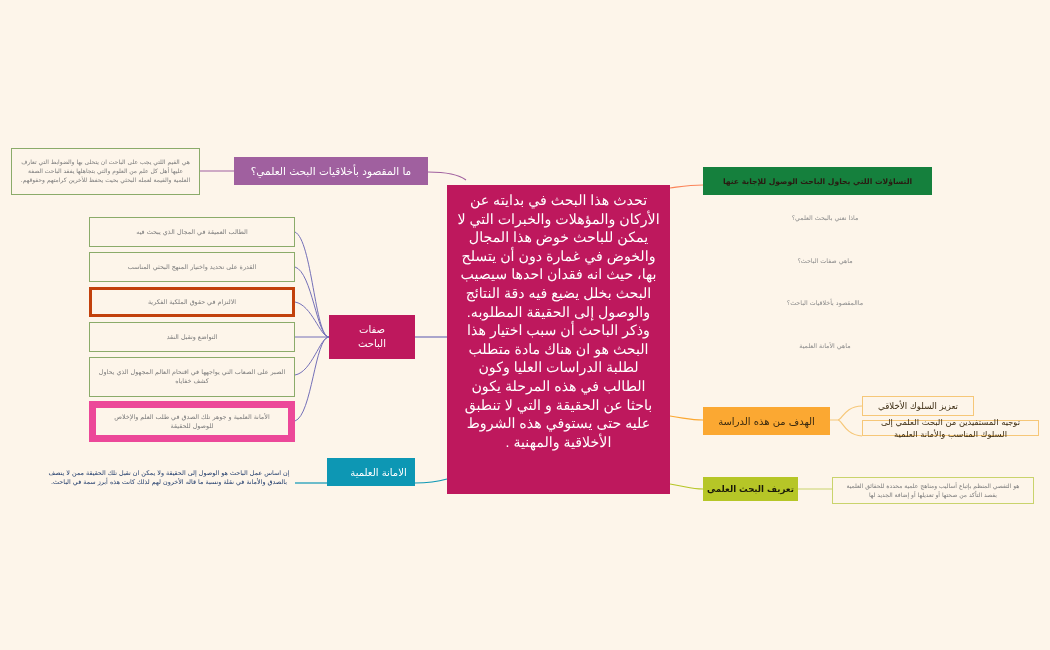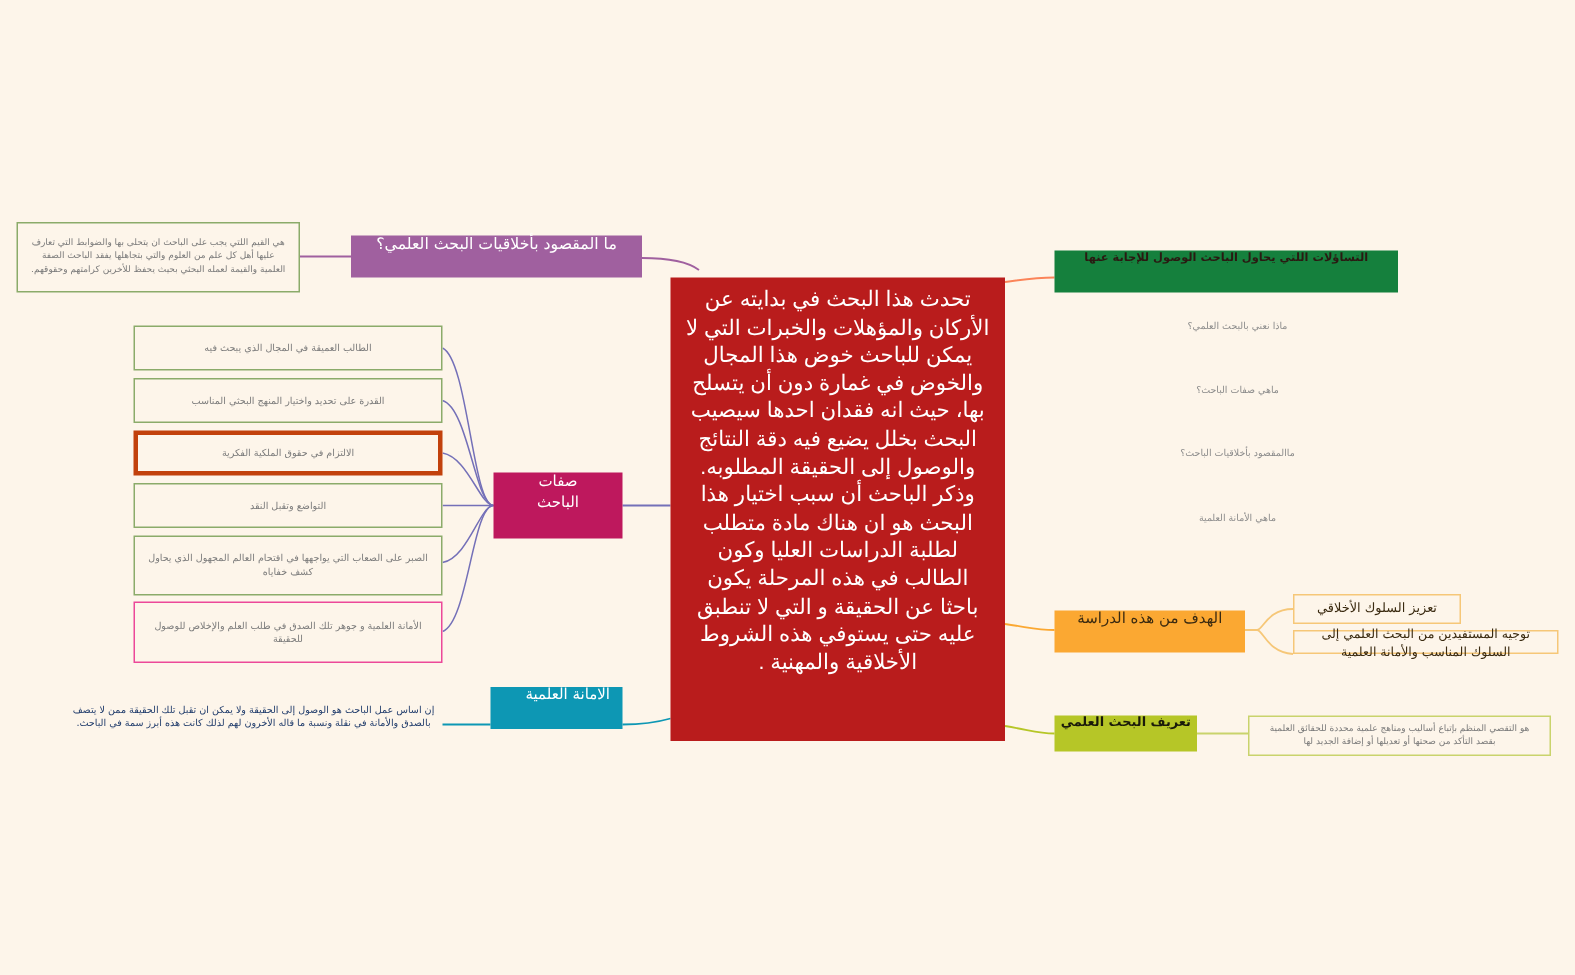--- a/index.html
+++ b/index.html
@@ -7,29 +7,29 @@
       width: 1050px; height: 650px;
       background: #fdf5ea;
       position: relative;
       overflow: hidden;
       font-family: "DejaVu Sans", sans-serif;
     }
     .abs { position: absolute; box-sizing: border-box; }
     svg.links { position: absolute; left: 0; top: 0; width: 1050px; height: 650px; pointer-events: none; }
     .central {
       left: 447px; top: 185px; width: 223px; height: 309px;
-      background: #b91c1c; color: #ffffff;
+      background: #be185d; color: #ffffff;
       direction: rtl; text-align: center;
       font-family: "Liberation Sans", sans-serif;
       font-size: 14.2px; line-height: 18.6px;
       padding: 6px 10px 16px 10px;
       white-space: pre-line;
     }
     .topic {
-      display: flex; align-items: flex-start; justify-content: center;
+      display: flex; align-items: center; justify-content: center;
       text-align: center; direction: rtl;
       font-family: "DejaVu Sans", sans-serif;
     }
     .leaf {
       display: flex; align-items: center; justify-content: center;
       text-align: center; direction: rtl;
       background: #fdf5ea;
       font-family: "DejaVu Sans", sans-serif;
       color: #7a7a7a;
       font-size: 6.4px; line-height: 9px;
@@ -94,21 +94,21 @@
 </div>
 <div class="abs leaf" style="left:89px; top:287px; width:206px; height:30px; border:3px solid #c2410c;">
   <span>الالتزام في حقوق الملكية الفكرية</span>
 </div>
 <div class="abs leaf" style="left:89px; top:322px; width:206px; height:30px; border:1px solid #8bab6a;">
   <span>التواضع وتقبل النقد</span>
 </div>
 <div class="abs leaf" style="left:89px; top:357px; width:206px; height:40px; border:1px solid #8bab6a;">
   <span>الصبر على الصعاب التي يواجهها في اقتحام العالم المجهول الذي يحاول كشف خفاياه</span>
 </div>
-<div class="abs leaf" style="left:89px; top:401px; width:206px; height:41px; border:1px solid #ec4899;">
+<div class="abs leaf" style="left:89px; top:401px; width:206px; height:41px; border:7px solid #ec4899;">
   <span>الأمانة العلمية و جوهر تلك الصدق في طلب العلم والإخلاص للوصول للحقيقة</span>
 </div>
 
 <div class="abs topic" style="left:327px; top:458px; width:88px; height:28px; background:#0d97b4; color:#fff; font-size:10px;padding-left:15px;">
   <span>الامانة العلمية</span>
 </div>
 <div class="abs plain" style="left:44px; top:469px; width:250px; color:#1e3a6a; font-size:6.4px; line-height:8.8px;">إن اساس عمل الباحث هو الوصول إلى الحقيقة ولا يمكن ان تقبل تلك الحقيقة ممن لا يتصف بالصدق والأمانة في نقلة ونسبة ما قاله الأخرون لهم لذلك كانت هذه أبرز سمة في الباحث.</div>
 
 <div class="abs topic" style="left:703px; top:167px; width:229px; height:28px; background:#15803d; color:#2a1a12; font-size:7.6px; font-weight:bold;">
   <span>التساؤلات اللتي يحاول الباحث الوصول للإجابة عنها</span>

